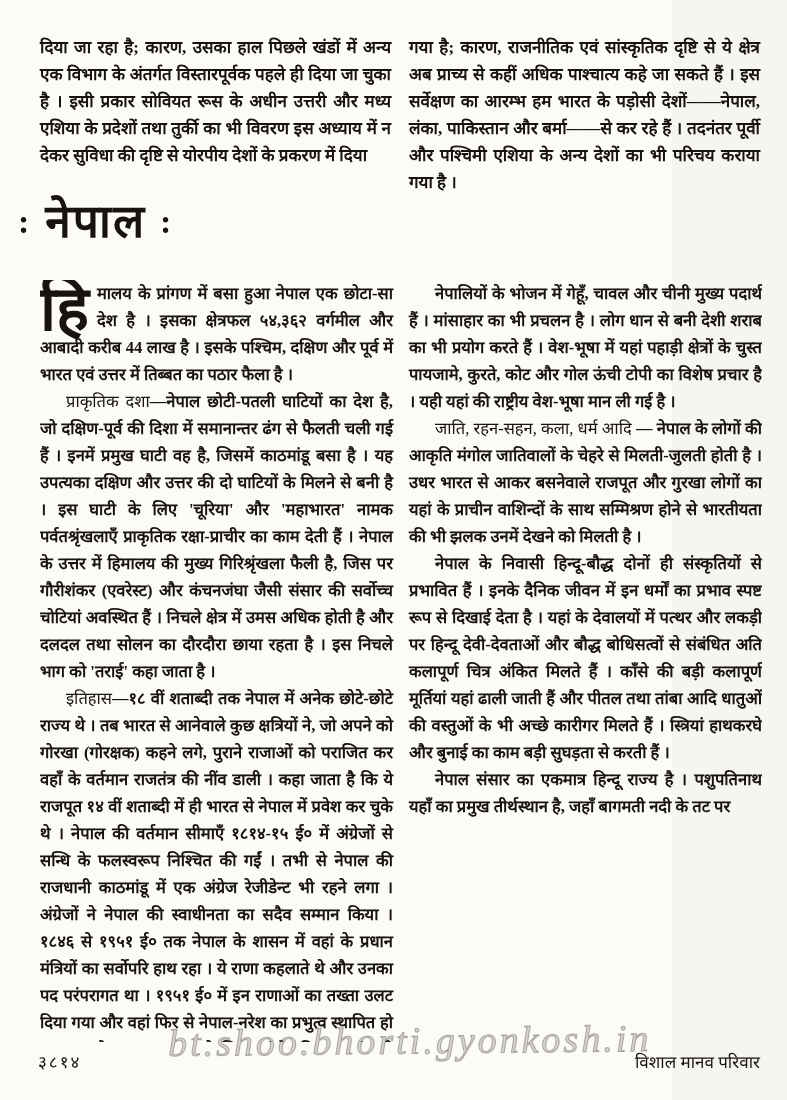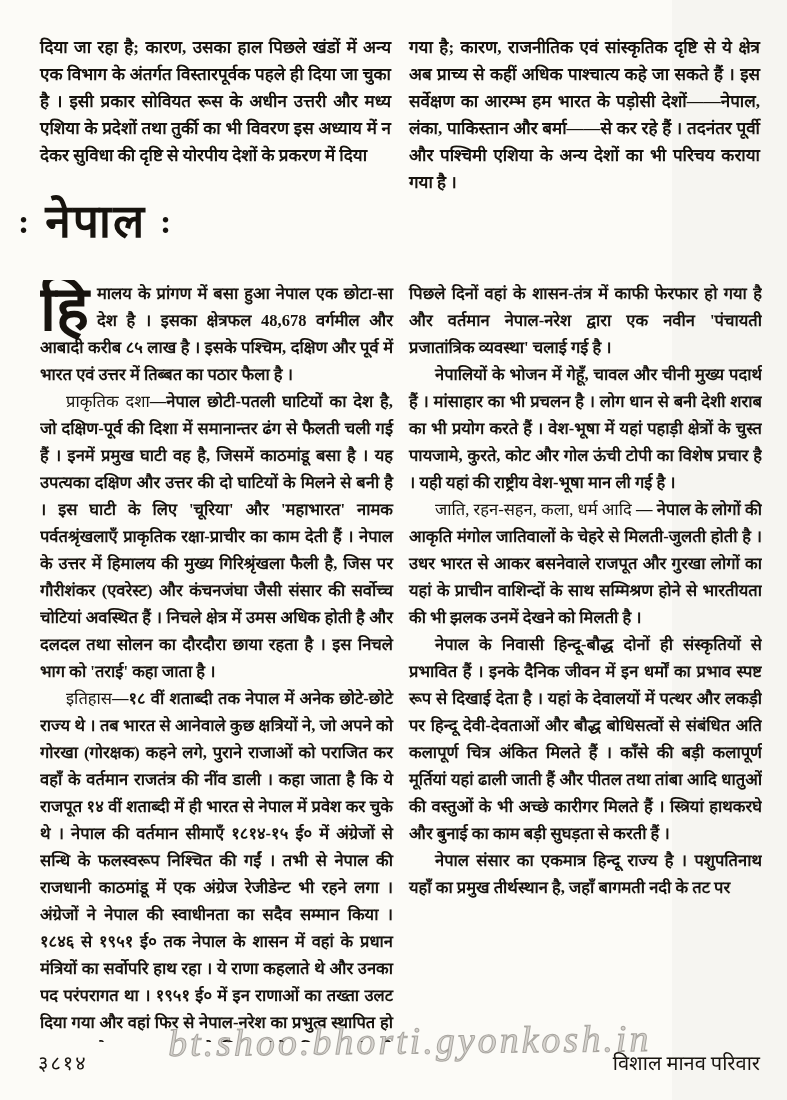--- a/index.html
+++ b/index.html
@@ -68,45 +68,44 @@
     color:rgba(125,120,112,0.30);
     -webkit-text-stroke:1px rgba(90,86,80,0.45);
     transform:rotate(-0.6deg);
     pointer-events:none;
     white-space:nowrap;
   }
   
   .footer{
     position:absolute;left:38px;top:1048px;width:722px;
     display:flex;justify-content:space-between;align-items:flex-start;
-    font-size:20px;line-height:30px;
+    font-size:17px;line-height:30px;
   }
   .footer .pageno{font-weight:normal;letter-spacing:2px;}
   .footer .booktitle{font-weight:normal;}
 </style>
 </head>
 <body>
 
 <div class="page">
 
   <div class="intro">
     <p>दिया जा रहा है; कारण, उसका हाल पिछले खंडों में अन्य एक विभाग के अंतर्गत विस्तारपूर्वक पहले ही दिया जा चुका है । इसी प्रकार सोवियत रूस के अधीन उत्तरी और मध्य एशिया के प्रदेशों तथा तुर्की का भी विवरण इस अध्याय में न देकर सुविधा की दृष्टि से योरपीय देशों के प्रकरण में दिया</p>
     <p>गया है; कारण, राजनीतिक एवं सांस्कृतिक दृष्टि से ये क्षेत्र अब प्राच्य से कहीं अधिक पाश्चात्य कहे जा सकते हैं । इस सर्वेक्षण का आरम्भ हम भारत के पड़ोसी देशों——नेपाल, लंका, पाकिस्तान और बर्मा——से कर रहे हैं । तदनंतर पूर्वी और पश्चिमी एशिया के अन्य देशों का भी परिचय कराया गया है ।</p>
   </div>
 
   <h1 class="chapter-title"><span class="orn">:</span><span>नेपाल</span><span class="orn">:</span></h1>
 
   <div class="body-cols">
     <div class="col">
-      <p class="firstpara"><span class="dropcap">हि</span><span>मालय के प्रांगण में बसा हुआ नेपाल एक छोटा-सा देश है । इसका क्षेत्रफल 48,678 वर्गमील और आबादी करीब ८५ लाख है । इसके पश्चिम, दक्षिण और पूर्व में भारत एवं उत्तर में तिब्बत का पठार फैला है ।</span></p>
+      <p class="firstpara"><span class="dropcap">हि</span><span>मालय के प्रांगण में बसा हुआ नेपाल एक छोटा-सा देश है । इसका क्षेत्रफल ५४,३६२ वर्गमील और आबादी करीब 44 लाख है । इसके पश्चिम, दक्षिण और पूर्व में भारत एवं उत्तर में तिब्बत का पठार फैला है ।</span></p>
       <p><span class="lead">प्राकृतिक दशा</span><span>—नेपाल छोटी-पतली घाटियों का देश है, जो दक्षिण-पूर्व की दिशा में समानान्तर ढंग से फैलती चली गई हैं । इनमें प्रमुख घाटी वह है, जिसमें काठमांडू बसा है । यह उपत्यका दक्षिण और उत्तर की दो घाटियों के मिलने से बनी है । इस घाटी के लिए 'चूरिया' और 'महाभारत' नामक पर्वतश्रृंखलाएँ प्राकृतिक रक्षा-प्राचीर का काम देती हैं । नेपाल के उत्तर में हिमालय की मुख्य गिरिश्रृंखला फैली है, जिस पर गौरीशंकर (एवरेस्ट) और कंचनजंघा जैसी संसार की सर्वोच्च चोटियां अवस्थित हैं । निचले क्षेत्र में उमस अधिक होती है और दलदल तथा सोलन का दौरदौरा छाया रहता है । इस निचले भाग को 'तराई' कहा जाता है ।</span></p>
       <p><span class="lead">इतिहास</span><span>—१८ वीं शताब्दी तक नेपाल में अनेक छोटे-छोटे राज्य थे । तब भारत से आनेवाले कुछ क्षत्रियों ने, जो अपने को गोरखा (गोरक्षक) कहने लगे, पुराने राजाओं को पराजित कर वहाँ के वर्तमान राजतंत्र की नींव डाली । कहा जाता है कि ये राजपूत १४ वीं शताब्दी में ही भारत से नेपाल में प्रवेश कर चुके थे । नेपाल की वर्तमान सीमाएँ १८१४-१५ ई० में अंग्रेजों से सन्धि के फलस्वरूप निश्चित की गईं । तभी से नेपाल की राजधानी काठमांडू में एक अंग्रेज रेजीडेन्ट भी रहने लगा । अंग्रेजों ने नेपाल की स्वाधीनता का सदैव सम्मान किया । १८४६ से १९५१ ई० तक नेपाल के शासन में वहां के प्रधान मंत्रियों का सर्वोपरि हाथ रहा । ये राणा कहलाते थे और उनका पद परंपरागत था । १९५१ ई० में इन राणाओं का तख्ता उलट दिया गया और वहां फिर से नेपाल-नरेश का प्रभुत्व स्थापित हो गया । इसके बाद कुछ समय के लिए वहां वैधानिक राजतंत्र भी स्थापित हुआ । पर</span></p>
     </div>
     <div class="col">
-      <p class="firstpara">पिछले दिनों वहां के शासन-तंत्र में काफी फेरफार हो गया है और वर्तमान नेपाल-नरेश द्वारा एक नवीन 'पंचायती प्रजातांत्रिक व्यवस्था' चलाई गई है ।</p>
       <p>नेपालियों के भोजन में गेहूँ, चावल और चीनी मुख्य पदार्थ हैं । मांसाहार का भी प्रचलन है । लोग धान से बनी देशी शराब का भी प्रयोग करते हैं । वेश-भूषा में यहां पहाड़ी क्षेत्रों के चुस्त पायजामे, कुरते, कोट और गोल ऊंची टोपी का विशेष प्रचार है । यही यहां की राष्ट्रीय वेश-भूषा मान ली गई है ।</p>
       <p><span class="lead">जाति, रहन-सहन, कला, धर्म आदि </span><span>— नेपाल के लोगों की आकृति मंगोल जातिवालों के चेहरे से मिलती-जुलती होती है । उधर भारत से आकर बसनेवाले राजपूत और गुरखा लोगों का यहां के प्राचीन वाशिन्दों के साथ सम्मिश्रण होने से भारतीयता की भी झलक उनमें देखने को मिलती है ।</span></p>
       <p>नेपाल के निवासी हिन्दू-बौद्ध दोनों ही संस्कृतियों से प्रभावित हैं । इनके दैनिक जीवन में इन धर्मों का प्रभाव स्पष्ट रूप से दिखाई देता है । यहां के देवालयों में पत्थर और लकड़ी पर हिन्दू देवी-देवताओं और बौद्ध बोधिसत्वों से संबंधित अति कलापूर्ण चित्र अंकित मिलते हैं । काँसे की बड़ी कलापूर्ण मूर्तियां यहां ढाली जाती हैं और पीतल तथा तांबा आदि धातुओं की वस्तुओं के भी अच्छे कारीगर मिलते हैं । स्त्रियां हाथकरघे और बुनाई का काम बड़ी सुघड़ता से करती हैं ।</p>
       <p>नेपाल संसार का एकमात्र हिन्दू राज्य है । पशुपतिनाथ यहाँ का प्रमुख तीर्थस्थान है, जहाँ बागमती नदी के तट पर</p>
     </div>
   </div>
 
   <div class="watermark">bt.shoo.bhorti.gyonkosh.in</div>
 
   <div class="footer">

